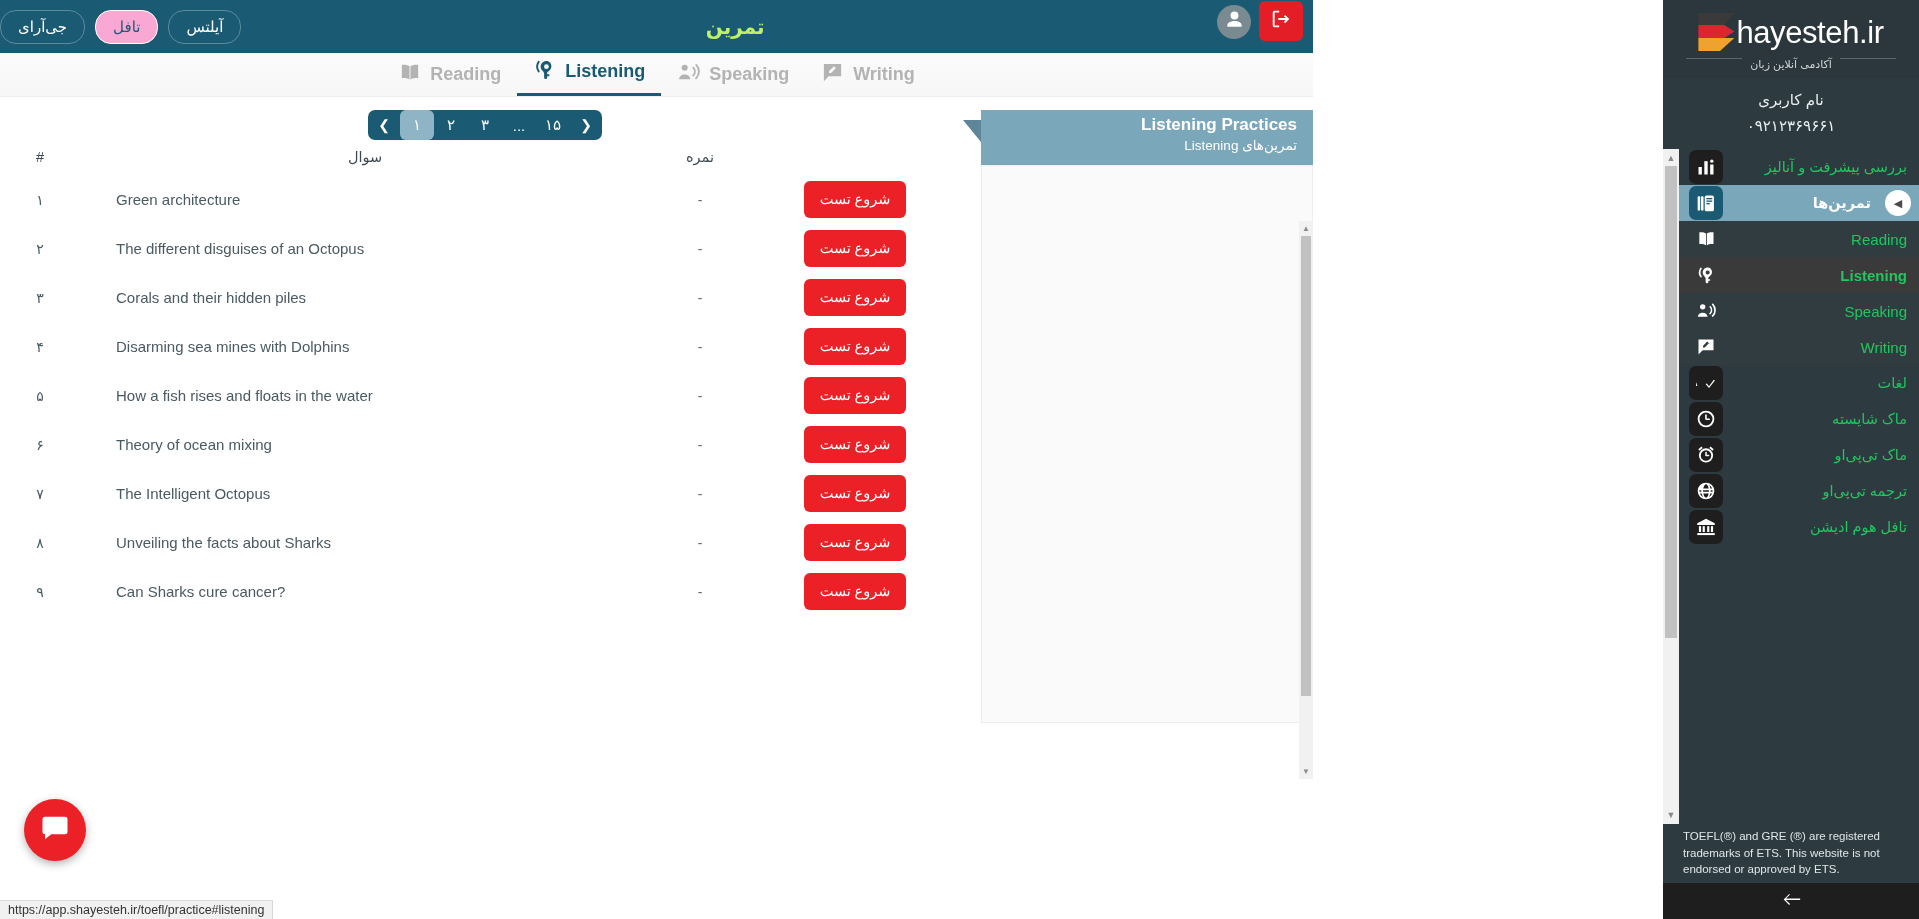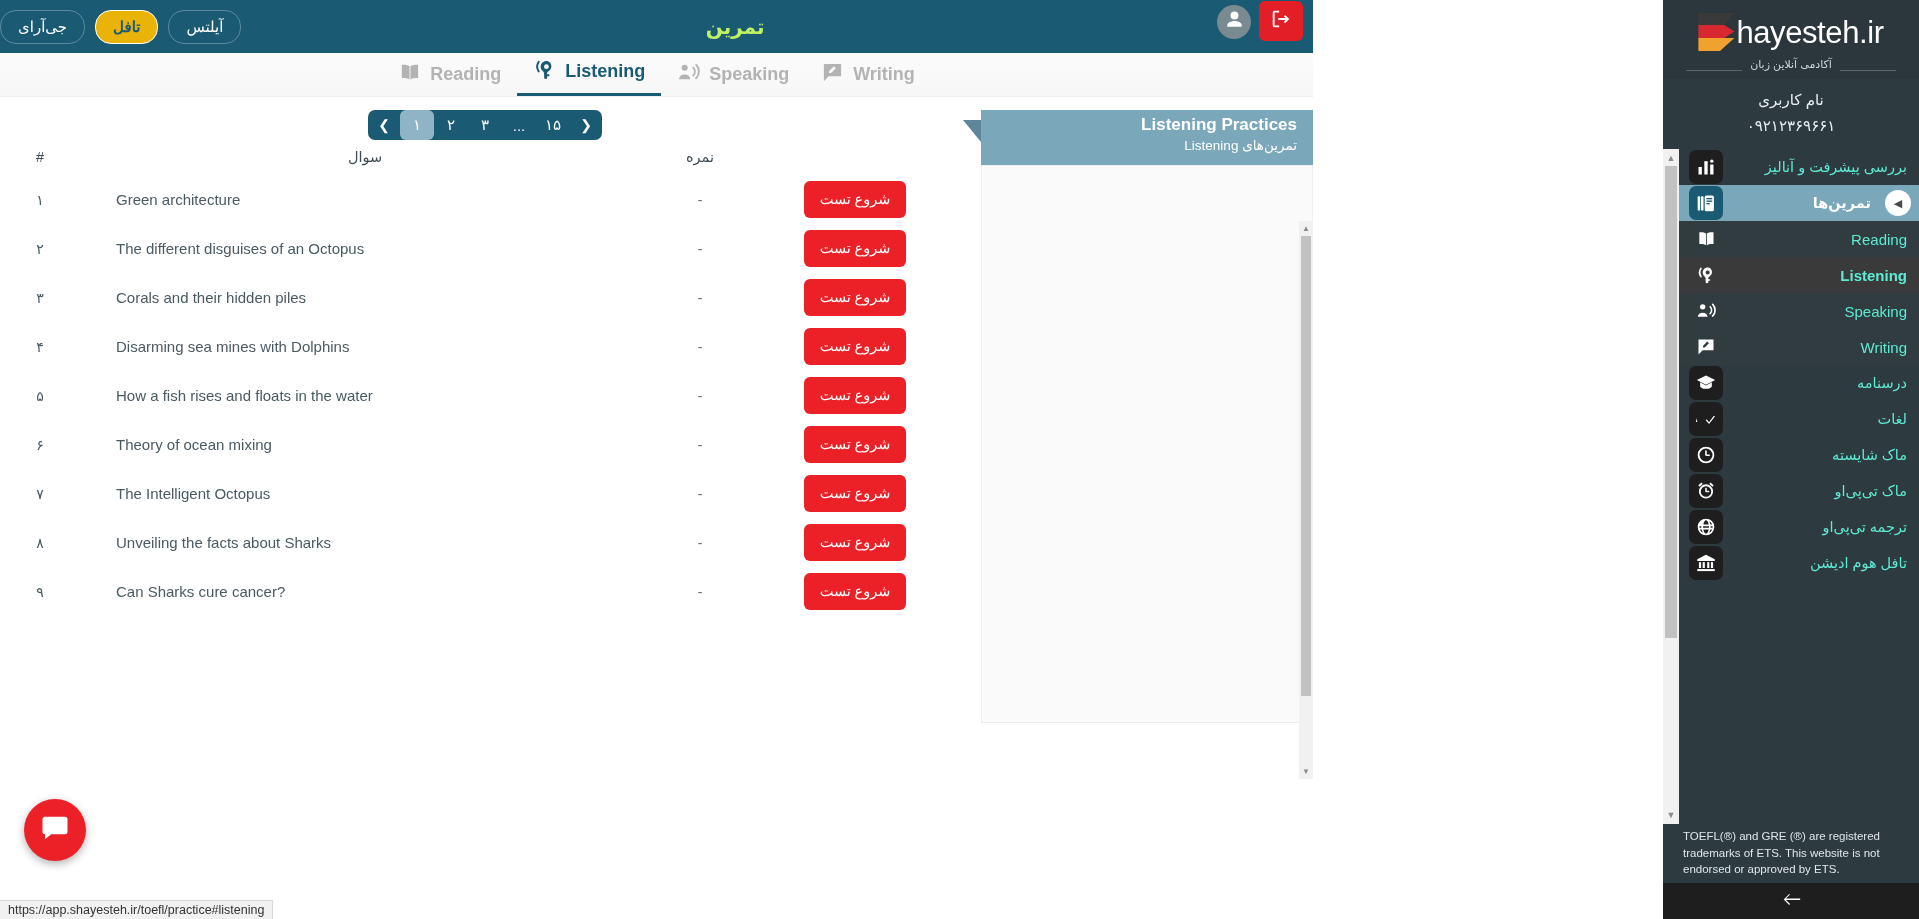--- a/index.html
+++ b/index.html
@@ -17,37 +17,37 @@
     z-index:30;
   }
   .logo-block{background:#2b373d;padding:10px 0 8px;text-align:center;position:relative;}
   .logo-row{display:flex;align-items:center;justify-content:center;gap:2px;height:46px;}
   .logo-mark{width:36px;height:40px;position:relative;display:inline-block;}
   .logo-mark span{position:absolute;left:0;width:100%;}
   .lm1{top:0;height:12px;background:#3a3a3a;clip-path:polygon(0 0,100% 0,72% 100%,0 100%);}
   .lm2{top:12px;height:13px;background:#d7282f;clip-path:polygon(0 0,72% 0,100% 50%,72% 100%,0 100%);}
   .lm3{top:25px;height:13px;background:#f0a22e;clip-path:polygon(0 0,100% 0,60% 100%,0 100%);}
   .logo-text{font-size:31px;color:#fff;letter-spacing:-.4px;font-weight:300;direction:ltr;}
-  .logo-sub{display:flex;align-items:flex-end;justify-content:center;gap:8px;margin-top:2px;font-size:11px;color:#cfd6da;}
+  .logo-sub{display:flex;align-items:flex-start;justify-content:center;gap:8px;margin-top:2px;font-size:11px;color:#cfd6da;}
   .logo-sub .ln{flex:1;height:1px;background:#5b666c;max-width:56px;}
   .user-block{text-align:center;padding:12px 0 14px;background:#2d3a40;}
   .user-name{font-size:15px;color:#e8eef1;margin-bottom:8px;}
   .user-phone{font-size:15px;color:#e8eef1;letter-spacing:.5px;}
   .menu-scroll{flex:1;overflow:hidden;position:relative;}
   .scrollbar{position:absolute;left:0;top:0;width:16px;height:100%;background:#f1f1f1;z-index:5;}
   .sb-arrow{width:16px;height:17px;background:#f1f1f1;display:flex;align-items:center;justify-content:center;color:#8a8a8a;font-size:9px;}
   .sb-thumb{position:absolute;left:2px;top:17px;width:12px;height:472px;background:#c1c1c1;border-radius:0;}
   .sb-arrow.bot{position:absolute;bottom:0;left:0;}
   .menu{padding-left:16px;}
   .mi{display:flex;align-items:center;justify-content:flex-start;gap:10px;
       padding:4px 8px 4px 10px;height:36px;cursor:pointer;position:relative;
       flex-direction:row-reverse;}
   .mi .ico{width:34px;height:34px;border-radius:7px;background:#1e1e1e;display:flex;align-items:center;justify-content:center;flex:0 0 34px;}
   .mi .ico svg{width:20px;height:20px;fill:#fff;}
-  .mi .lbl{flex:1;text-align:right;font-size:14.5px;color:#5eead4;padding-right:4px;}
+  .mi .lbl{flex:1;text-align:right;font-size:14.5px;color:#22c55e;padding-right:4px;}
   .mi.sub{background:#313c41;}
   .mi.sub .ico{background:transparent;}
   .mi.sub .lbl{font-size:15px;direction:ltr;text-align:right;}
   .mi.sub.active{background:#3a3a3a;}
   .mi.sub.active .lbl{font-weight:bold;}
   .mi.active-main{background:#7ba7bb;}
   .mi.active-main .ico{background:#1b5a73;}
   .mi.active-main .lbl{color:#fff;font-weight:600;}
   .collapse-dot{width:26px;height:26px;border-radius:50%;background:#fff;display:flex;align-items:center;justify-content:center;color:#4a4a4a;font-size:11px;margin-right:auto;}
   .disclaimer{background:#2d3a40;color:#dfe6ea;font-size:11.5px;line-height:1.45;padding:4px 8px 5px 20px;direction:ltr;text-align:left;}
@@ -60,21 +60,21 @@
     display:flex;align-items:center;z-index:20;
   }
   .tb-left{display:flex;align-items:center;gap:8px;padding-left:14px;}
   .exit-btn{width:44px;height:40px;background:#e31e26;border-radius:6px;display:flex;align-items:center;justify-content:center;cursor:pointer;position:relative;left:-10px;top:-6px;}
   .exit-btn svg{width:22px;height:22px;fill:#fff;}
   .avatar-btn{width:34px;height:34px;border-radius:50%;background:#7a8a91;display:flex;align-items:center;justify-content:center;position:relative;left:-10px;top:-5px;}
   .avatar-btn svg{width:19px;height:19px;fill:#fff;}
   .tb-title{flex:1;text-align:center;color:#bef264;font-size:20px;font-weight:600;}
   .tb-right{display:flex;align-items:center;gap:10px;padding-right:16px;}
   .pill{padding:7px 17px;border-radius:16px;border:1.5px solid #5c8a9d;color:#fff;font-size:15px;background:transparent;cursor:pointer;}
-  .pill.on{background:#eab308;color:#1b5a73;border-color:#fff;font-weight:700;}
+  .pill.on{background:#f9a8d4;color:#1b5a73;border-color:#fff;font-weight:400;}
 
   
   #tabs{
     position:absolute;top:53px;left:0;width:1313px;height:44px;
     background:linear-gradient(#fbfbfb,#f7f7f7);
     display:flex;align-items:flex-end;justify-content:center;gap:0;z-index:15;
     border-bottom:1px solid #eee;
   }
   .tab{display:flex;align-items:center;gap:9px;padding:5px 16px 8px;cursor:pointer;direction:ltr;}
   .tab .tlbl{font-size:18px;color:#b3b3b3;font-weight:bold;}
@@ -404,29 +404,20 @@
             <svg viewBox="0 0 24 24">
               <path d="M3 3h18v13H8l-5 5V3z"></path>
               <path d="M8.5 12.5h2l5-5-2-2-5 5v2z" fill="#2d3a40"></path>
             </svg>
           </span>
           <span class="lbl">Writing</span>
         </div>
         <div class="mi">
           <span class="ico">
             <svg viewBox="0 0 24 24">
-              <path d="M12 3 1 8.5 12 14l11-5.5L12 3z"></path>
-              <path d="M5 11.2v4.3c0 1.9 3.1 3.5 7 3.5s7-1.6 7-3.5v-4.3L12 15 5 11.2z"></path>
-            </svg>
-          </span>
-          <span class="lbl">درسنامه</span>
-        </div>
-        <div class="mi">
-          <span class="ico">
-            <svg viewBox="0 0 24 24">
               <text x="2" y="15" font-size="14" font-family="Liberation Sans" font-weight="bold" fill="#fff">A</text>
               <path d="M13 12.5l2.6 3.3L21.4 8l1.3 1.1-7.1 8.9-3.9-4.6 1.3-1z"></path>
             </svg>
           </span>
           <span class="lbl">لغات</span>
         </div>
         <div class="mi">
           <span class="ico">
             <svg viewBox="0 0 24 24">
               <path d="M12 2a10 10 0 1 0 0 20 10 10 0 0 0 0-20zm0 2.2a7.8 7.8 0 1 1 0 15.6 7.8 7.8 0 0 1 0-15.6z"></path>

